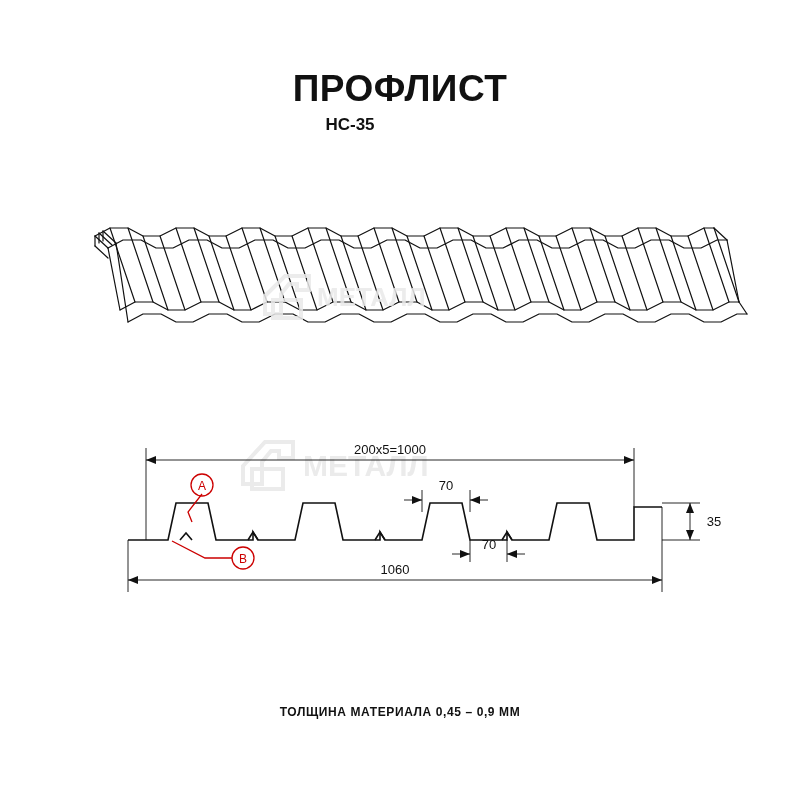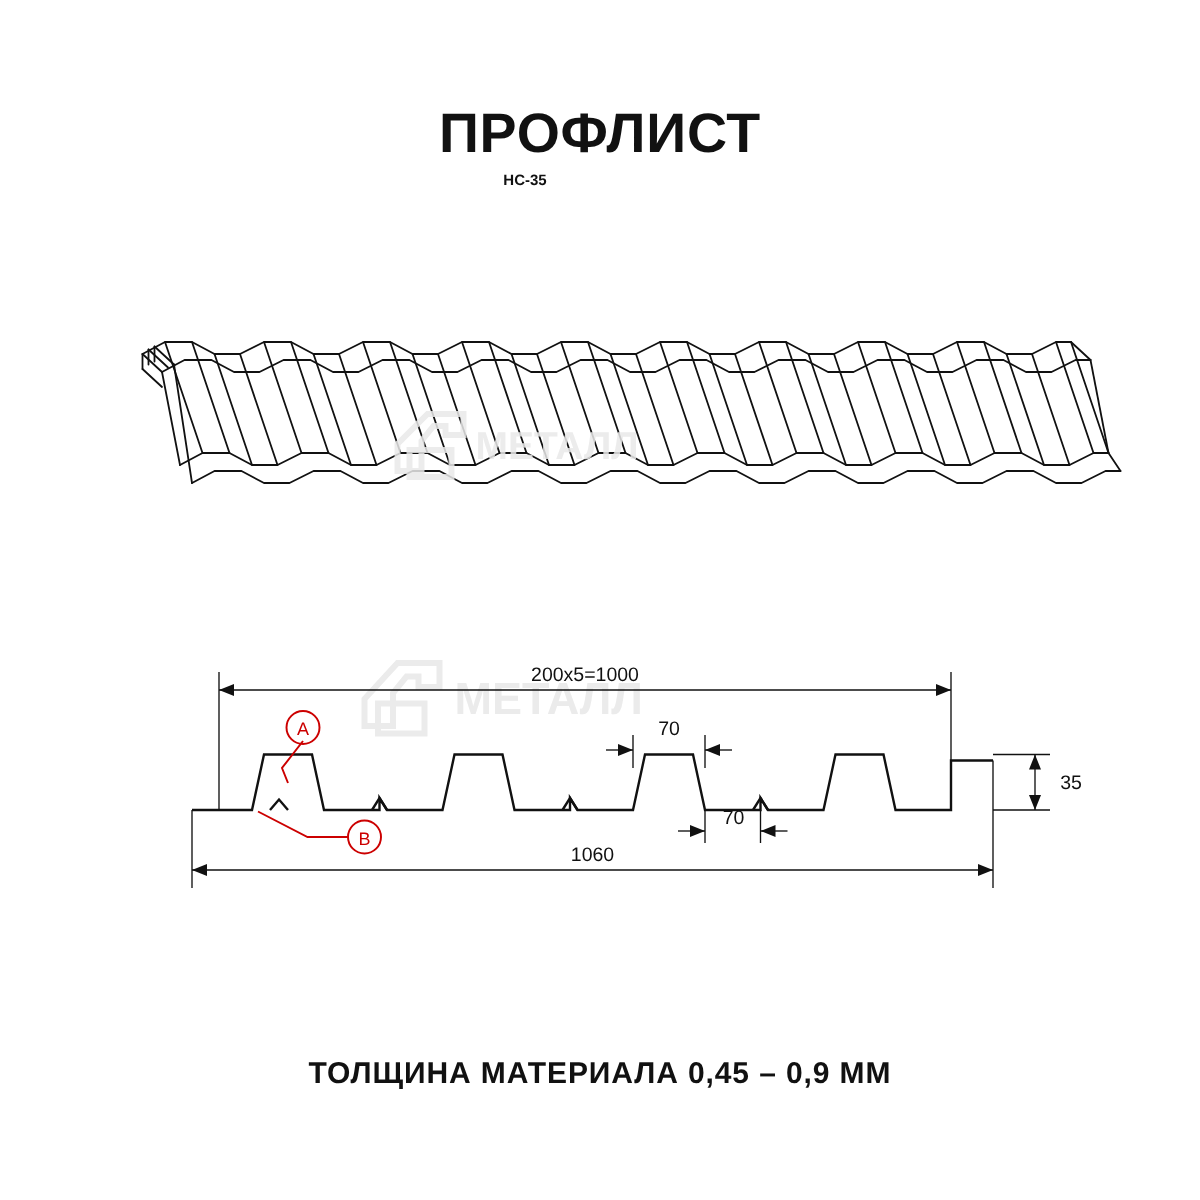--- a/index.html
+++ b/index.html
@@ -30,31 +30,31 @@
     font-weight: bold;
     letter-spacing: 0.5px;
     color: #111111;
   }
   .subtitle {
     position: absolute;
     top: 115px;
     left: 0;
     width: 700px;
     text-align: center;
-    font-size: 10px;
+    font-size: 17px;
     font-weight: bold;
     color: #111111;
   }
   .footer {
     position: absolute;
     top: 705px;
     left: 0;
     width: 800px;
     text-align: center;
-    font-size: 20px;
+    font-size: 12px;
     font-weight: bold;
     letter-spacing: 0.6px;
     color: #111111;
   }
   .art {
     position: absolute;
     top: 0;
     left: 0;
   }
   .wm {

